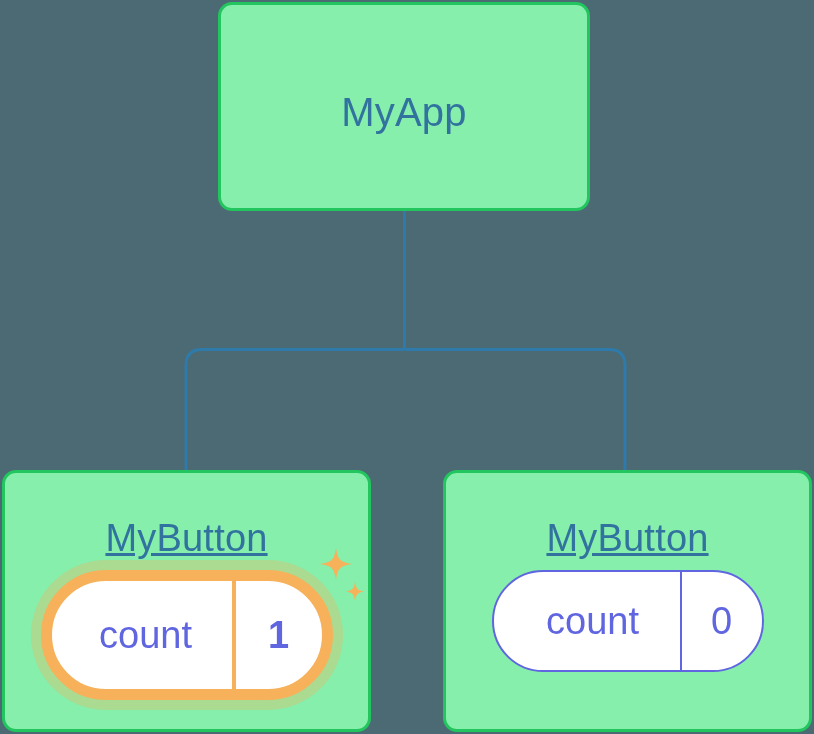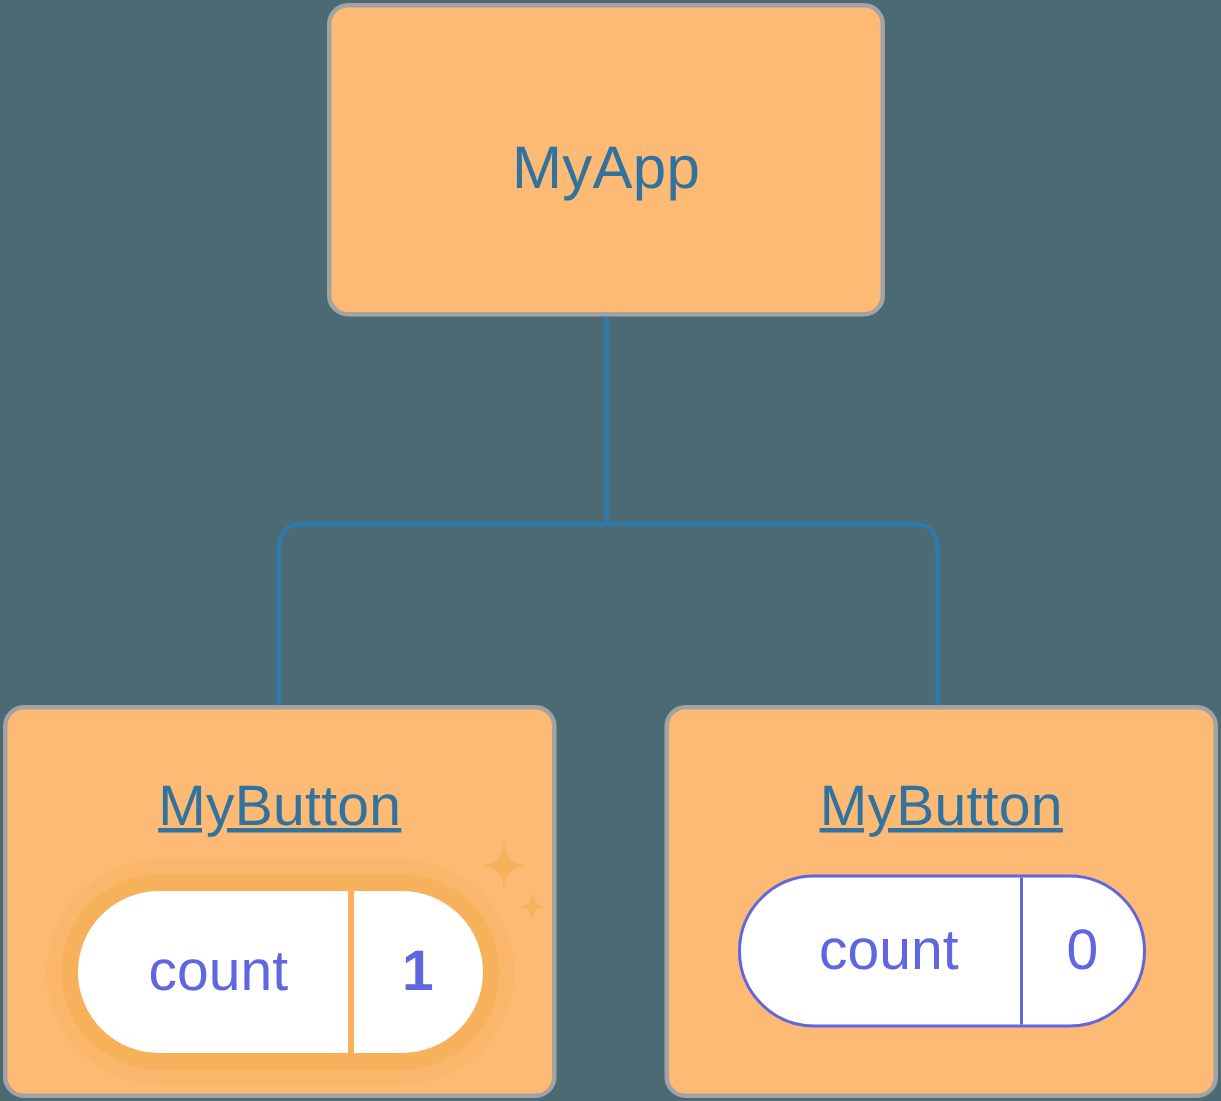--- a/index.html
+++ b/index.html
@@ -29,22 +29,22 @@
     left: 0;
     top: 0;
     width: 814px;
     height: 734px;
     pointer-events: none;
   }
 
   
   .node-card {
     position: absolute;
-    background: #fdba74;
-    border: 3px solid #a3a3a3;
+    background: #86efac;
+    border: 3px solid #22c55e;
     border-radius: 14px;
     box-sizing: border-box;
   }
 
   #node-myapp {
     left: 218px;
     top: 2px;
     width: 372px;
     height: 209px;
   }
@@ -90,21 +90,21 @@
   
   .pill-wrap {
     position: absolute;
     left: 0;
     width: 100%;
     display: flex;
     justify-content: center;
   }
 
   .leaf .pill-wrap {
-    top: 110px;
+    top: 97px;
   }
 
   .pill {
     position: relative;
     display: flex;
     align-items: stretch;
     box-sizing: border-box;
     background: #ffffff;
     border-radius: 999px;
     height: 102px;

